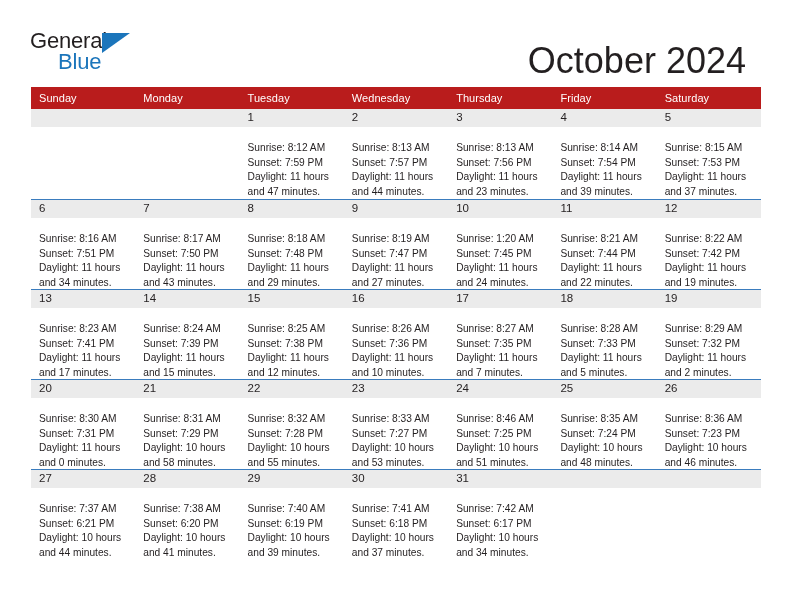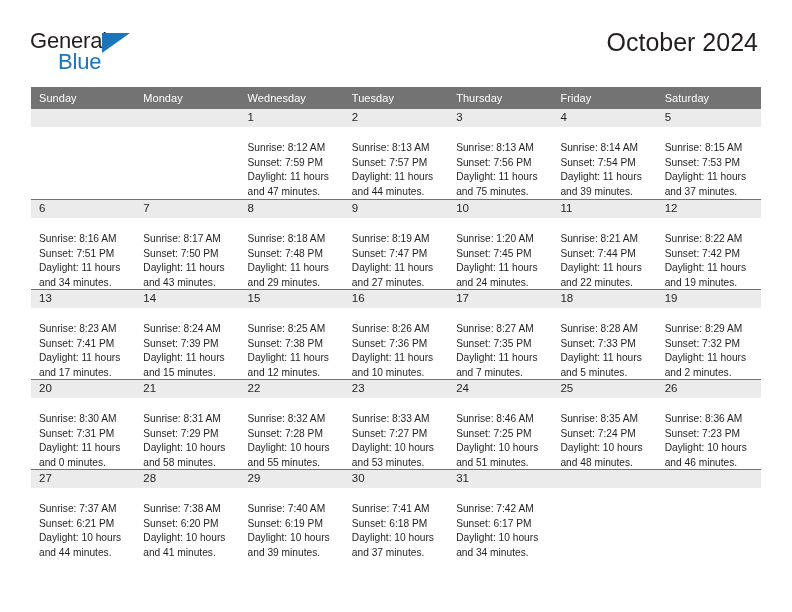--- a/index.html
+++ b/index.html
@@ -50,42 +50,42 @@
     left: 28px; top: 25px;
     font-size: 22px;
     color: #1b75bb;
     letter-spacing: -0.2px;
   }
   .titles {
     text-align: right;
     padding-top: 2px;
   }
   .month-title {
-    font-size: 25px;
+    font-size: 36px;
     color: #231f20;
     line-height: 1.15;
     font-weight: normal;
-    margin: 0;
+    margin: 12px;
   }
   .location {
     font-size: 13.5px;
     color: #231f20;
     margin-top: 9px;
     font-weight: bold;
     letter-spacing: -0.1px;
   }
 
   
   .calendar {
     margin: 9px 31px 0 31px;
     width: 730px;
   }
   .weekdays {
     display: flex;
-    background: #737373;
+    background: #b91c1c;
   }
   .weekday {
     flex: 1 1 0;
     color: #ffffff;
     font-size: 11px;
     padding: 5px 0 5px 8px;
     letter-spacing: 0.05px;
   }
   .week {
     display: flex;
@@ -132,22 +132,22 @@
     </div>
     <div class="titles">
       <h1 class="month-title">October 2024</h1>
     </div>
   </div>
 
   <div class="calendar">
     <div class="weekdays">
         <div class="weekday">Sunday</div>
         <div class="weekday">Monday</div>
+        <div class="weekday">Tuesday</div>
         <div class="weekday">Wednesday</div>
-        <div class="weekday">Tuesday</div>
         <div class="weekday">Thursday</div>
         <div class="weekday">Friday</div>
         <div class="weekday">Saturday</div>
       </div>
     <div class="weeks">
         <div class="week">
           <div class="daycell empty">
             <div class="daynum-band"></div>
             <div class="lines"></div>
           </div>
@@ -172,21 +172,21 @@
               <div class="line">Daylight: 11 hours</div>
               <div class="line">and 44 minutes.</div>
             </div>
           </div>
           <div class="daycell">
             <div class="daynum-band">3</div>
             <div class="lines">
               <div class="line">Sunrise: 8:13 AM</div>
               <div class="line">Sunset: 7:56 PM</div>
               <div class="line">Daylight: 11 hours</div>
-              <div class="line">and 75 minutes.</div>
+              <div class="line">and 23 minutes.</div>
             </div>
           </div>
           <div class="daycell">
             <div class="daynum-band">4</div>
             <div class="lines">
               <div class="line">Sunrise: 8:14 AM</div>
               <div class="line">Sunset: 7:54 PM</div>
               <div class="line">Daylight: 11 hours</div>
               <div class="line">and 39 minutes.</div>
             </div>

